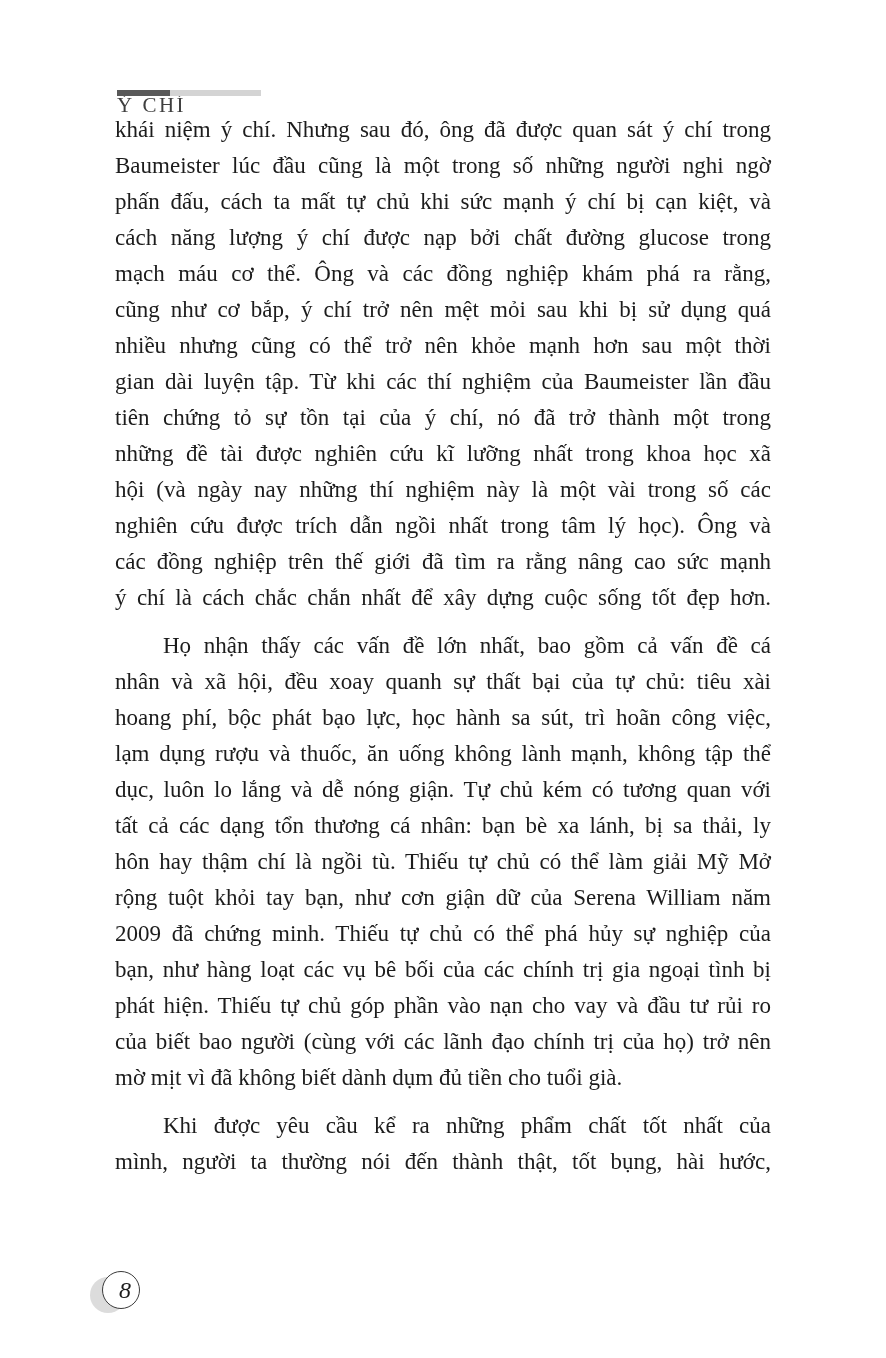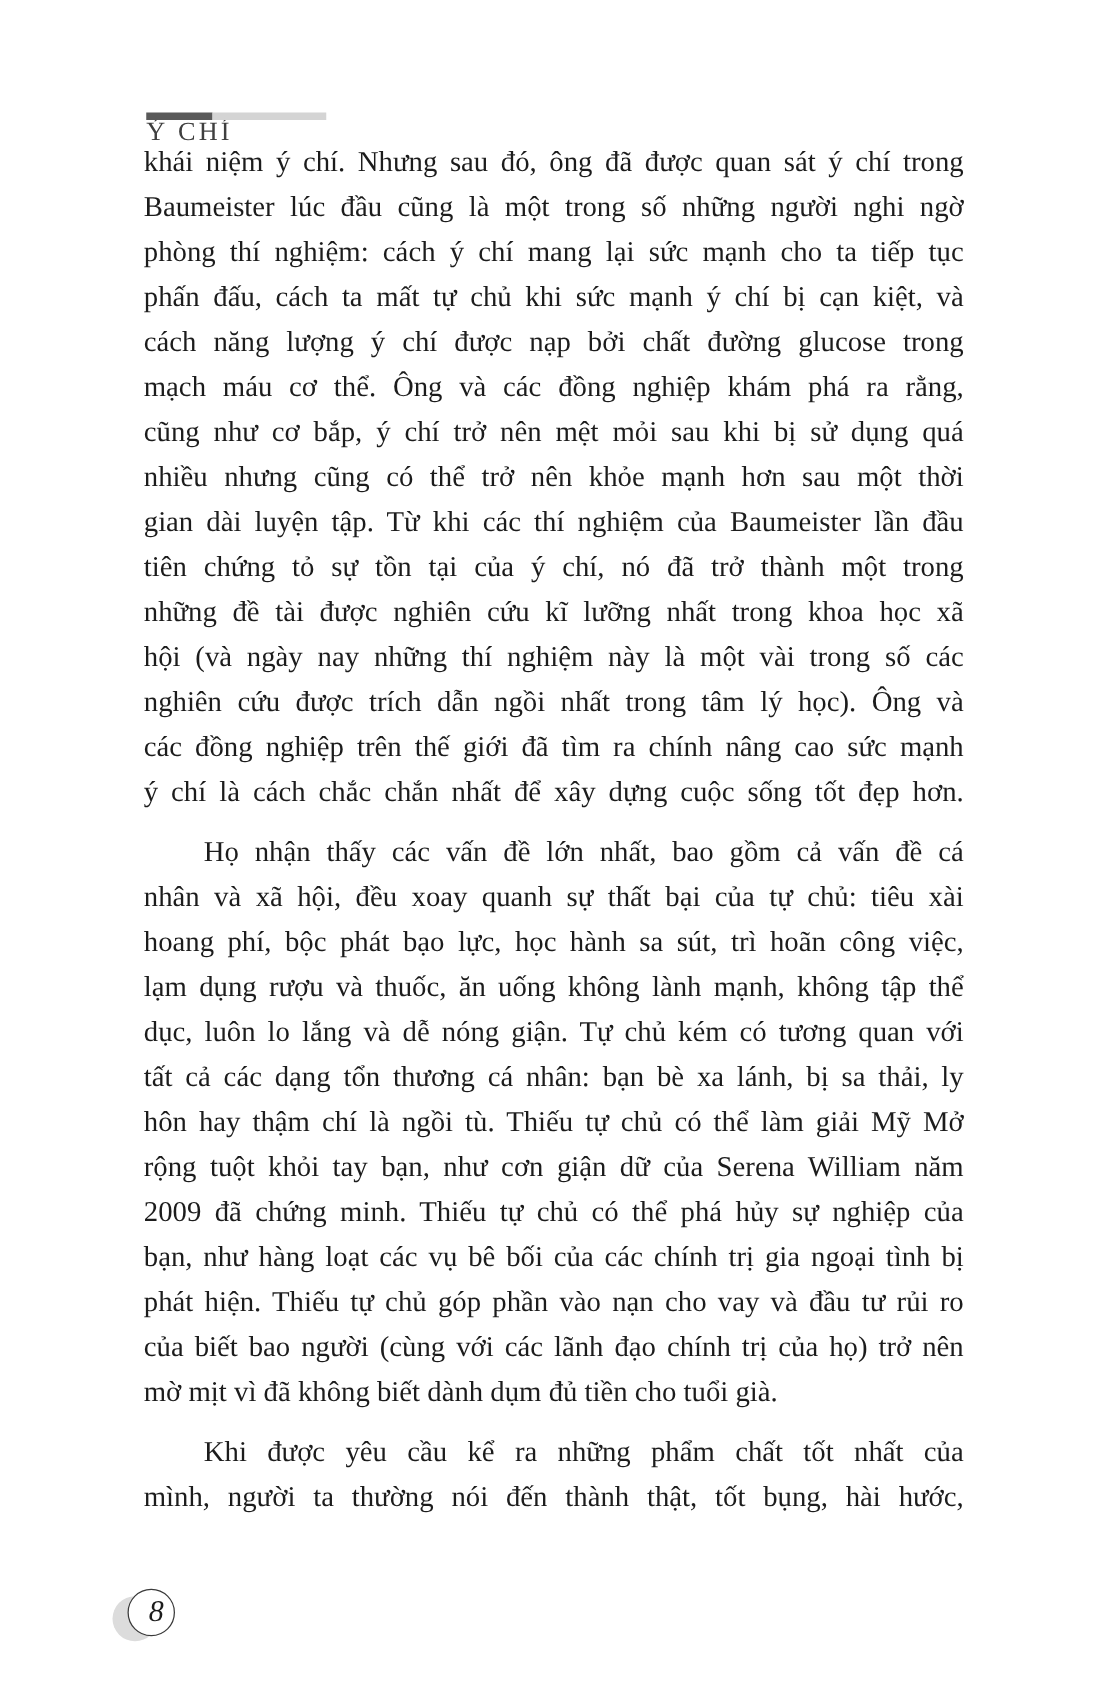--- a/index.html
+++ b/index.html
@@ -108,32 +108,31 @@
 
 <div class="divider">
   <span class="divider-dark"></span>
   <span class="divider-light"></span>
 </div>
 
 <main class="body-text">
     <div class="paragraph">
       <div class="line">khái niệm ý chí. Nhưng sau đó, ông đã được quan sát ý chí trong</div>
       <div class="line">Baumeister lúc đầu cũng là một trong số những người nghi ngờ</div>
-      <div class="line">phòng thí nghiệm: cách ý chí mang lại sức mạnh cho ta tiếp tục</div>
       <div class="line">phấn đấu, cách ta mất tự chủ khi sức mạnh ý chí bị cạn kiệt, và</div>
       <div class="line">cách năng lượng ý chí được nạp bởi chất đường glucose trong</div>
       <div class="line">mạch máu cơ thể. Ông và các đồng nghiệp khám phá ra rằng,</div>
       <div class="line">cũng như cơ bắp, ý chí trở nên mệt mỏi sau khi bị sử dụng quá</div>
       <div class="line">nhiều nhưng cũng có thể trở nên khỏe mạnh hơn sau một thời</div>
       <div class="line">gian dài luyện tập. Từ khi các thí nghiệm của Baumeister lần đầu</div>
       <div class="line">tiên chứng tỏ sự tồn tại của ý chí, nó đã trở thành một trong</div>
       <div class="line">những đề tài được nghiên cứu kĩ lưỡng nhất trong khoa học xã</div>
       <div class="line">hội (và ngày nay những thí nghiệm này là một vài trong số các</div>
       <div class="line">nghiên cứu được trích dẫn ngồi nhất trong tâm lý học). Ông và</div>
-      <div class="line">các đồng nghiệp trên thế giới đã tìm ra chính nâng cao sức mạnh</div>
+      <div class="line">các đồng nghiệp trên thế giới đã tìm ra rằng nâng cao sức mạnh</div>
       <div class="line">ý chí là cách chắc chắn nhất để xây dựng cuộc sống tốt đẹp hơn.</div>
     </div>
     <div class="paragraph">
       <div class="line line-indent">Họ nhận thấy các vấn đề lớn nhất, bao gồm cả vấn đề cá</div>
       <div class="line">nhân và xã hội, đều xoay quanh sự thất bại của tự chủ: tiêu xài</div>
       <div class="line">hoang phí, bộc phát bạo lực, học hành sa sút, trì hoãn công việc,</div>
       <div class="line">lạm dụng rượu và thuốc, ăn uống không lành mạnh, không tập thể</div>
       <div class="line">dục, luôn lo lắng và dễ nóng giận. Tự chủ kém có tương quan với</div>
       <div class="line">tất cả các dạng tổn thương cá nhân: bạn bè xa lánh, bị sa thải, ly</div>
       <div class="line">hôn hay thậm chí là ngồi tù. Thiếu tự chủ có thể làm giải Mỹ Mở</div>

